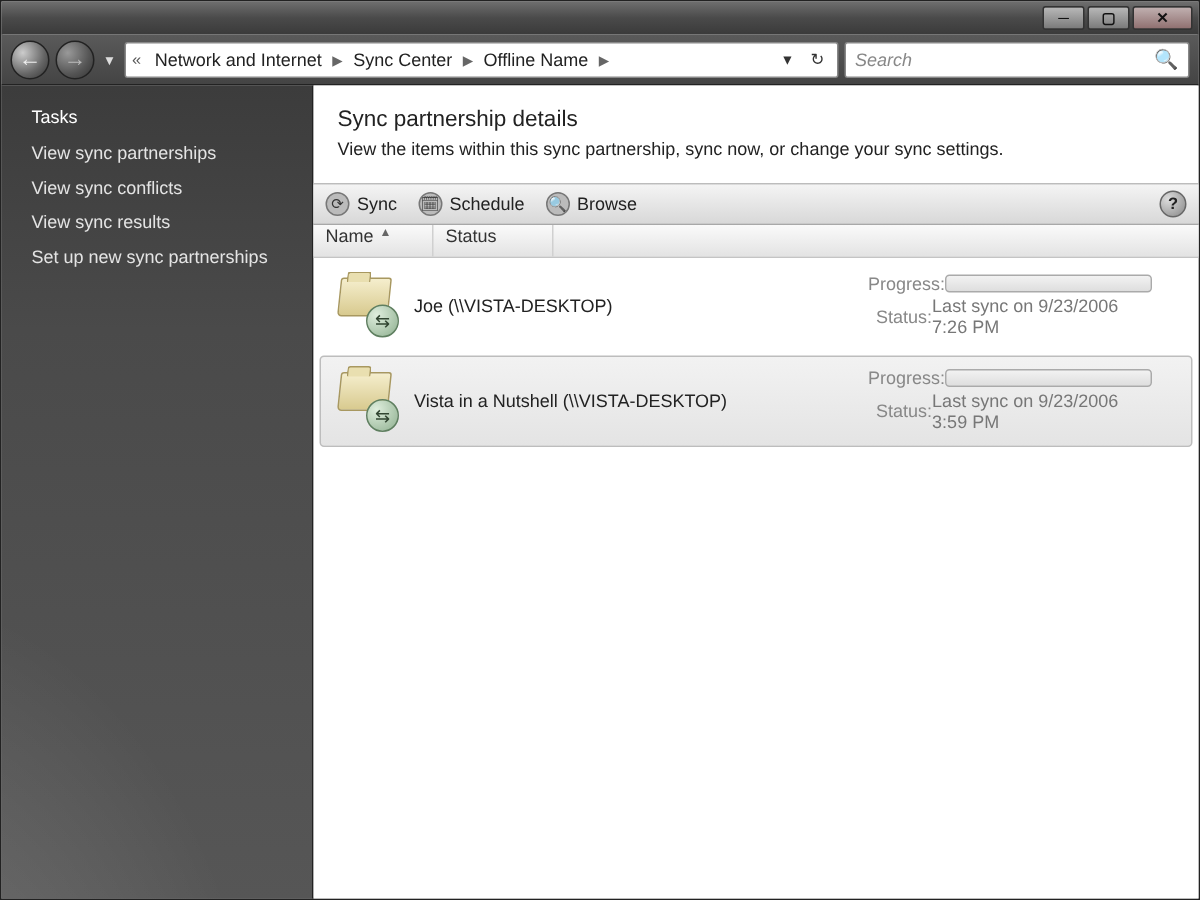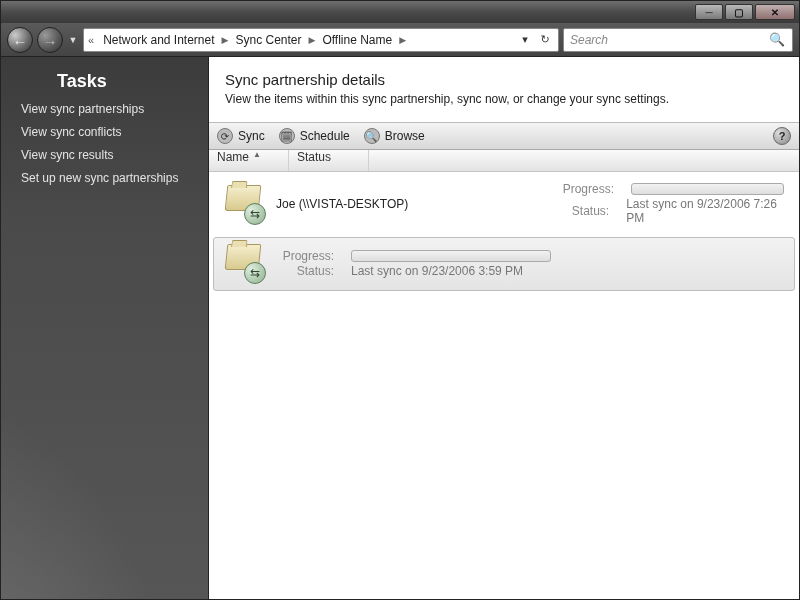--- a/index.html
+++ b/index.html
@@ -69,21 +69,21 @@
   .body { flex:1; display:flex; min-height:0; }
   .sidebar {
     width: 208px; 
     background: #555;
     background-image:
       radial-gradient(ellipse 420px 620px at -80px 720px, rgba(255,255,255,0.16) 0%, rgba(255,255,255,0.10) 30%, rgba(255,255,255,0.0) 62%),
       linear-gradient(to bottom, #3c3c3c 0%, #4a4a4a 30%, #565656 100%);
     color:#e4e4e4; padding: 14px 16px 10px 20px; font-size:12px;
     border-right:1px solid #222;
   }
-  .sidebar .heading { font-weight:bold; color:#fff; margin-bottom:10px; font-size:18px;margin-left:36px; }
+  .sidebar .heading { font-weight:normal; color:#fff; margin-bottom:10px; font-size:12px; }
   .sidebar .task { margin: 9px 0; cursor:default; }
   .content {
     flex:1; background:#fff; display:flex; flex-direction:column; min-width:0;
   }
   .content-pad { padding: 14px 16px 10px 16px; }
   .page-title { font-size:15px; color:#222; margin-bottom:4px; }
   .page-sub { font-size:12px; color:#222; }
   
   .tool {
     height:28px; margin-top:6px;
@@ -133,21 +133,21 @@
     border-radius:2px 2px 0 0;
   }
   .ricon .arrows {
     position:absolute; right:0; bottom:-2px; width:22px; height:22px;
     border-radius:50%; background:radial-gradient(circle at 30% 30%,#dfeedd,#8fb090);
     border:1px solid #5f7f60; display:flex;align-items:center;justify-content:center;
     font-size:12px; color:#314531;
   }
   .row .rmain { flex:0 0 270px; font-size:12px; color:#222; }
   .row .rright { flex:1; font-size:12px; color:#777; }
-  .rright .line { display:flex; align-items:center; gap:17px; margin:1px 0; }
+  .rright .line { display:flex; align-items:center; gap:0; margin:1px 16px; }
   .rright .lbl { width:58px; text-align:right; color:#888; }
   .progress {
     flex:1; max-width:200px; height:12px; border:1px solid #aaa; border-radius:3px;
     background:linear-gradient(to bottom,#f2f2f2,#dedede);
   }
 </style>
 </head>
 <body>
 
 <div class="window">
@@ -255,20 +255,21 @@
               <span>Last sync on 9/23/2006 7:26 PM</span>
             </div>
           </div>
         </div>
 
         <div class="row selected">
           <div class="ricon">
             <div class="folder"></div>
             <div class="arrows">⇆</div>
           </div>
+          <div class="rmain">Vista in a Nutshell (\\VISTA-DESKTOP)</div>
           <div class="rright">
             <div class="line">
               <span class="lbl">Progress:</span>
               <div class="progress"></div>
             </div>
             <div class="line">
               <span class="lbl">Status:</span>
               <span>Last sync on 9/23/2006 3:59 PM</span>
             </div>
           </div>

